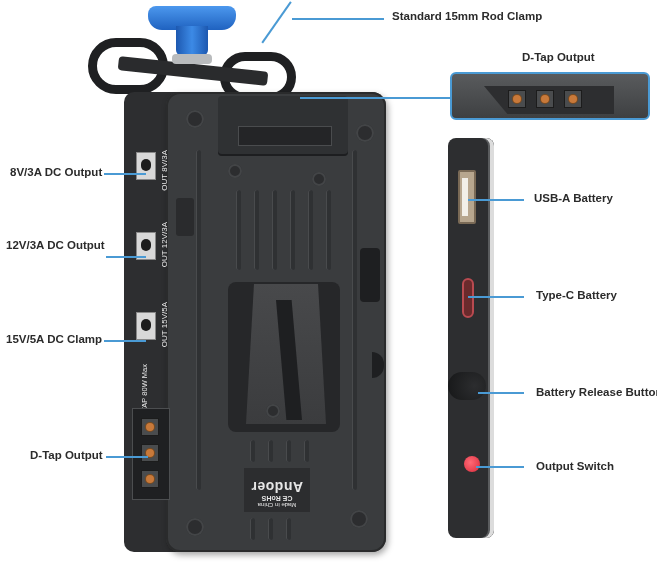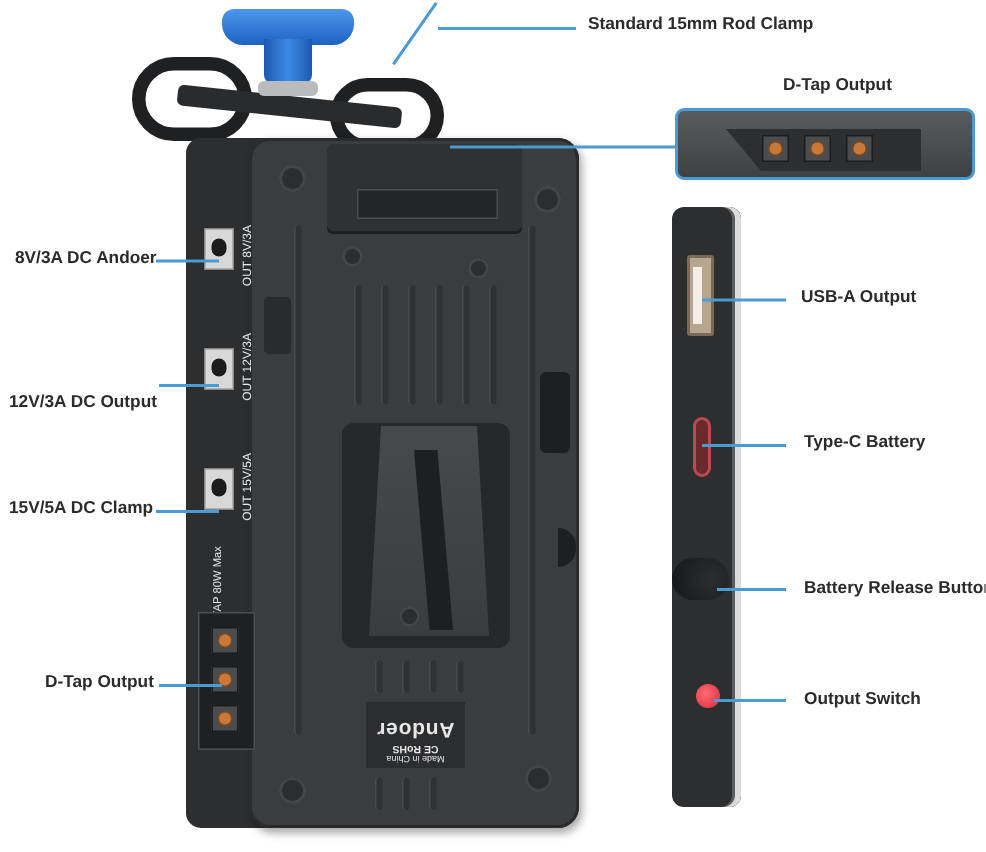--- a/index.html
+++ b/index.html
@@ -113,20 +113,20 @@
 <div class="leader" style="left:106px;top:256px;width:40px;"></div>
 <div class="leader" style="left:104px;top:340px;width:42px;"></div>
 <div class="leader" style="left:106px;top:456px;width:42px;"></div>
 <div class="leader" style="left:468px;top:199px;width:56px;"></div>
 <div class="leader" style="left:468px;top:296px;width:56px;"></div>
 <div class="leader" style="left:478px;top:392px;width:46px;"></div>
 <div class="leader" style="left:476px;top:466px;width:48px;"></div>
 
 <div class="label" style="left:392px;top:10px;">Standard 15mm Rod Clamp</div>
 <div class="label" style="left:522px;top:51px;">D-Tap Output</div>
-<div class="label" style="left:10px;top:166px;">8V/3A DC Andoer</div>
-<div class="label" style="left:6px;top:262px;text-align:right;">12V/3A DC Output</div>
+<div class="label" style="left:10px;top:166px;">8V/3A DC Output</div>
+<div class="label" style="left:6px;top:239px;text-align:right;">12V/3A DC Output</div>
 <div class="label" style="left:6px;top:333px;">15V/5A DC Clamp</div>
 <div class="label" style="left:30px;top:449px;">D-Tap Output</div>
-<div class="label" style="left:534px;top:192px;">USB-A Output</div>
+<div class="label" style="left:534px;top:192px;">USB-A Battery</div>
 <div class="label" style="left:536px;top:289px;">Type-C Battery</div>
 <div class="label" style="left:536px;top:386px;">Battery Release Button</div>
 <div class="label" style="left:536px;top:460px;">Output Switch</div>
 
 </body></html>

